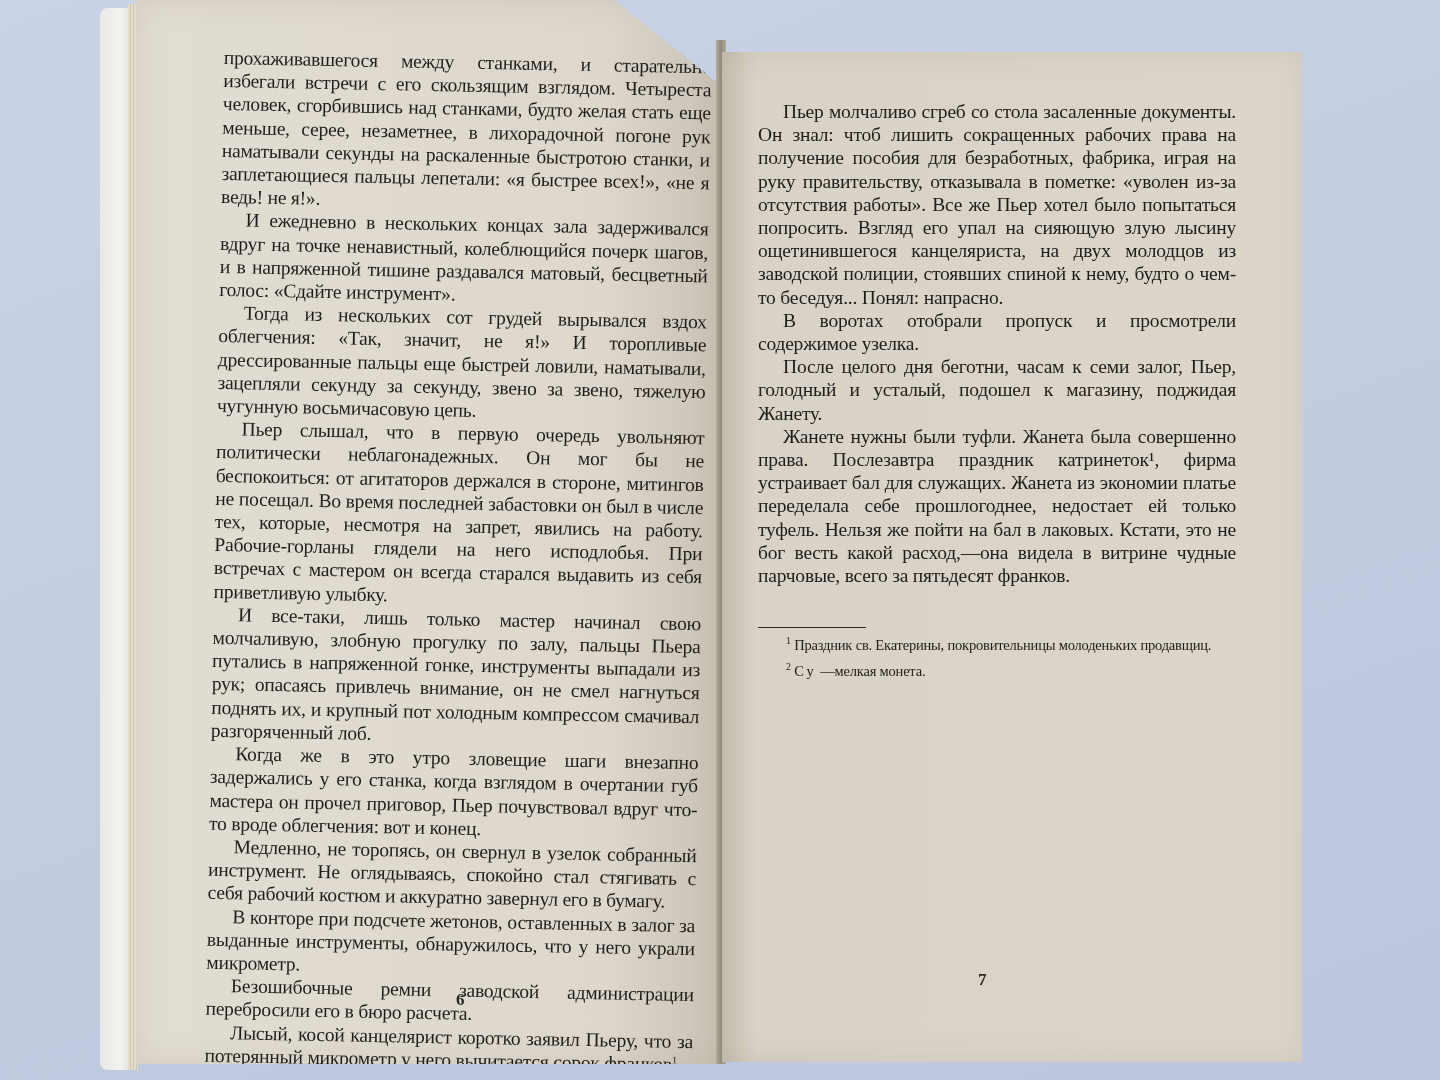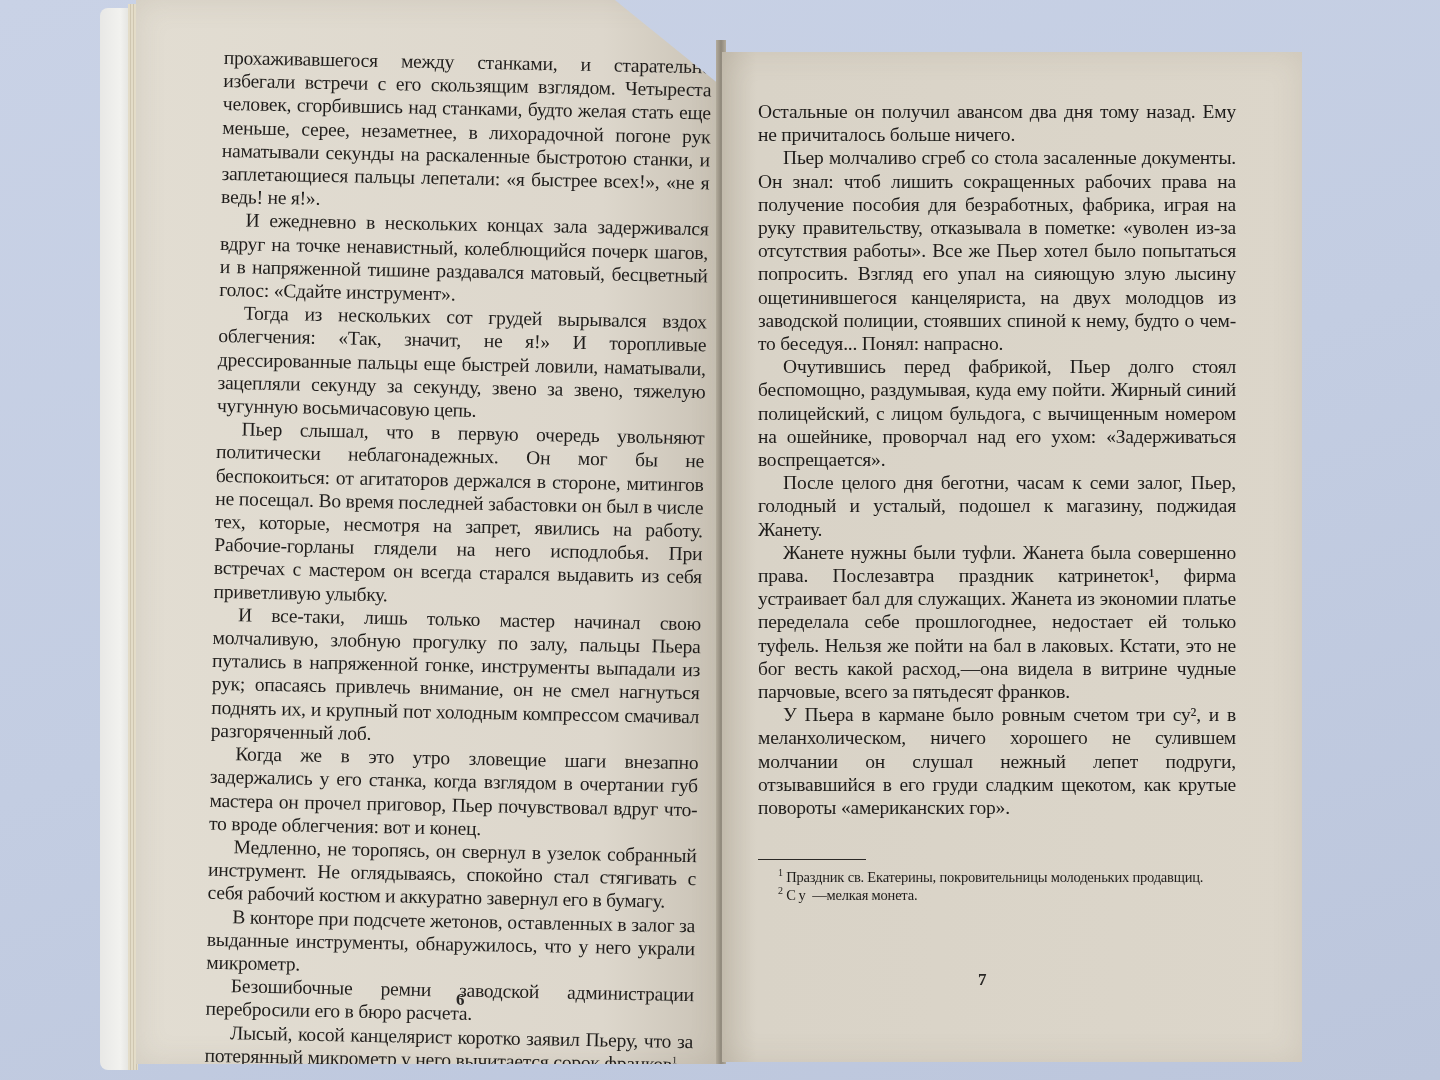--- a/index.html
+++ b/index.html
@@ -38,21 +38,21 @@
     position:absolute; font-size:19.5px; line-height:23.2px; text-align:justify;
     letter-spacing:-0.2px;
   }
   .page.left .text { left:88px; top:46px; width:488px; transform:rotate(1.1deg); transform-origin:0 0; }
   .page.right .text { left:36px; top:48px; width:478px; }
   .text p { margin:0; text-indent:25px; hyphens:manual; }
   .text p.noindent { text-indent:0; }
   sup { font-size:10px; line-height:0; }
   .fn-rule { width:108px; border-top:1.5px solid #2a2826; margin:40px 0 8px 0; }
   .footnote { font-size:14.5px; line-height:18px; }
-  .footnote p { text-indent:20px; margin:0; }
+  .footnote p { text-indent:20px; margin:8px; }
   .spaced { letter-spacing:3px; }
   .page-num {
     position:absolute; font-size:17px; font-weight:bold; color:#2a2826;
   }
   .page.left .page-num { left:320px; top:990px; }
   .page.right .page-num { left:256px; top:918px; }
 </style>
 </head>
 <body>
 
@@ -73,26 +73,24 @@
     <p><span>Лысый, косой канцелярист коротко заявил Пьеру, что за потерянный микрометр у него вычитается сорок франков</span><sup>1</sup>.</p>
 
   </div>
   <div class="page-num">6</div>
 </div>
 
 <div class="gutter"></div>
 
 <div class="page right">
   <div class="text">
-    <p class="noindent">Остальные он получил авансом два дня тому назад. Ему не причиталось больше ничего.</p>
     <p>Пьер молчаливо сгреб со стола засаленные документы. Он знал: чтоб лишить сокращенных рабочих права на получение пособия для безработных, фабрика, играя на руку правительству, отказывала в пометке: «уволен из-за отсутствия работы». Все же Пьер хотел было попытаться попросить. Взгляд его упал на сияющую злую лысину ощетинившегося канцеляриста, на двух молодцов из заводской полиции, стоявших спиной к нему, будто о чем-то беседуя... Понял: напрасно.</p>
-    <p>Очутившись перед фабрикой, Пьер долго стоял беспомощно, раздумывая, куда ему пойти. Жирный синий полицейский, с лицом бульдога, с вычищенным номером на ошейнике, проворчал над его ухом: «Задерживаться воспрещается».</p>
+    <p>В воротах отобрали пропуск и просмотрели содержимое узелка.</p>
     <p>После целого дня беготни, часам к семи залог, Пьер, голодный и усталый, подошел к магазину, поджидая Жанету.</p>
     <p>Жанете нужны были туфли. Жанета была совершенно права. Послезавтра праздник катринеток¹, фирма устраивает бал для служащих. Жанета из экономии платье переделала себе прошлогоднее, недостает ей только туфель. Нельзя же пойти на бал в лаковых. Кстати, это не бог весть какой расход,—она видела в витрине чудные парчовые, всего за пятьдесят франков.</p>
-    <p>У Пьера в кармане было ровным счетом три су², и в меланхолическом, ничего хорошего не сулившем молчании он слушал нежный лепет подруги, отзывавшийся в его груди сладким щекотом, как крутые повороты «американских гор».</p>
 
     <div class="fn-rule"></div>
     <div class="footnote">
       <p><sup>1</sup> <span>Праздник св. Екатерины, покровительницы молоденьких продавщиц.</span></p>
       <p><sup>2</sup> <span class="spaced">Су</span><span> —мелкая монета.</span></p>
     </div>
   </div>
   <div class="page-num">7</div>
 </div>
 

